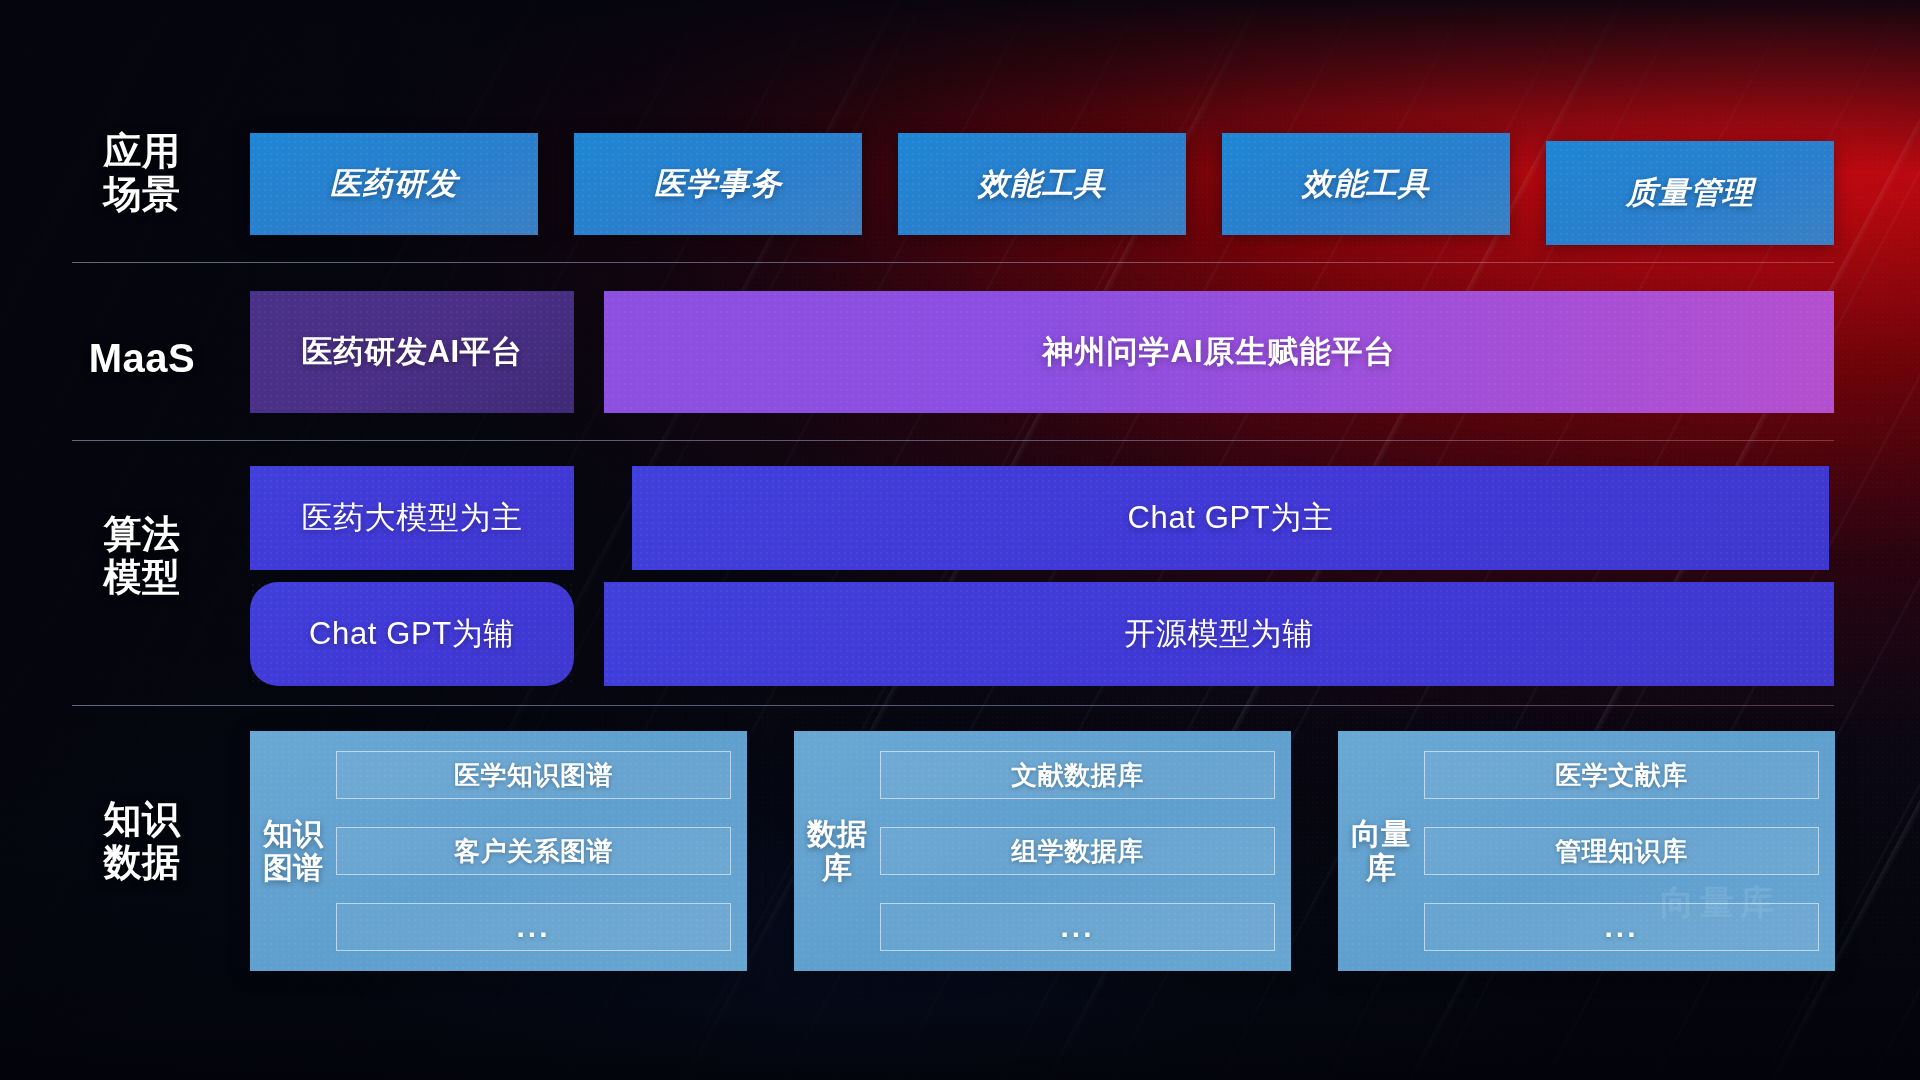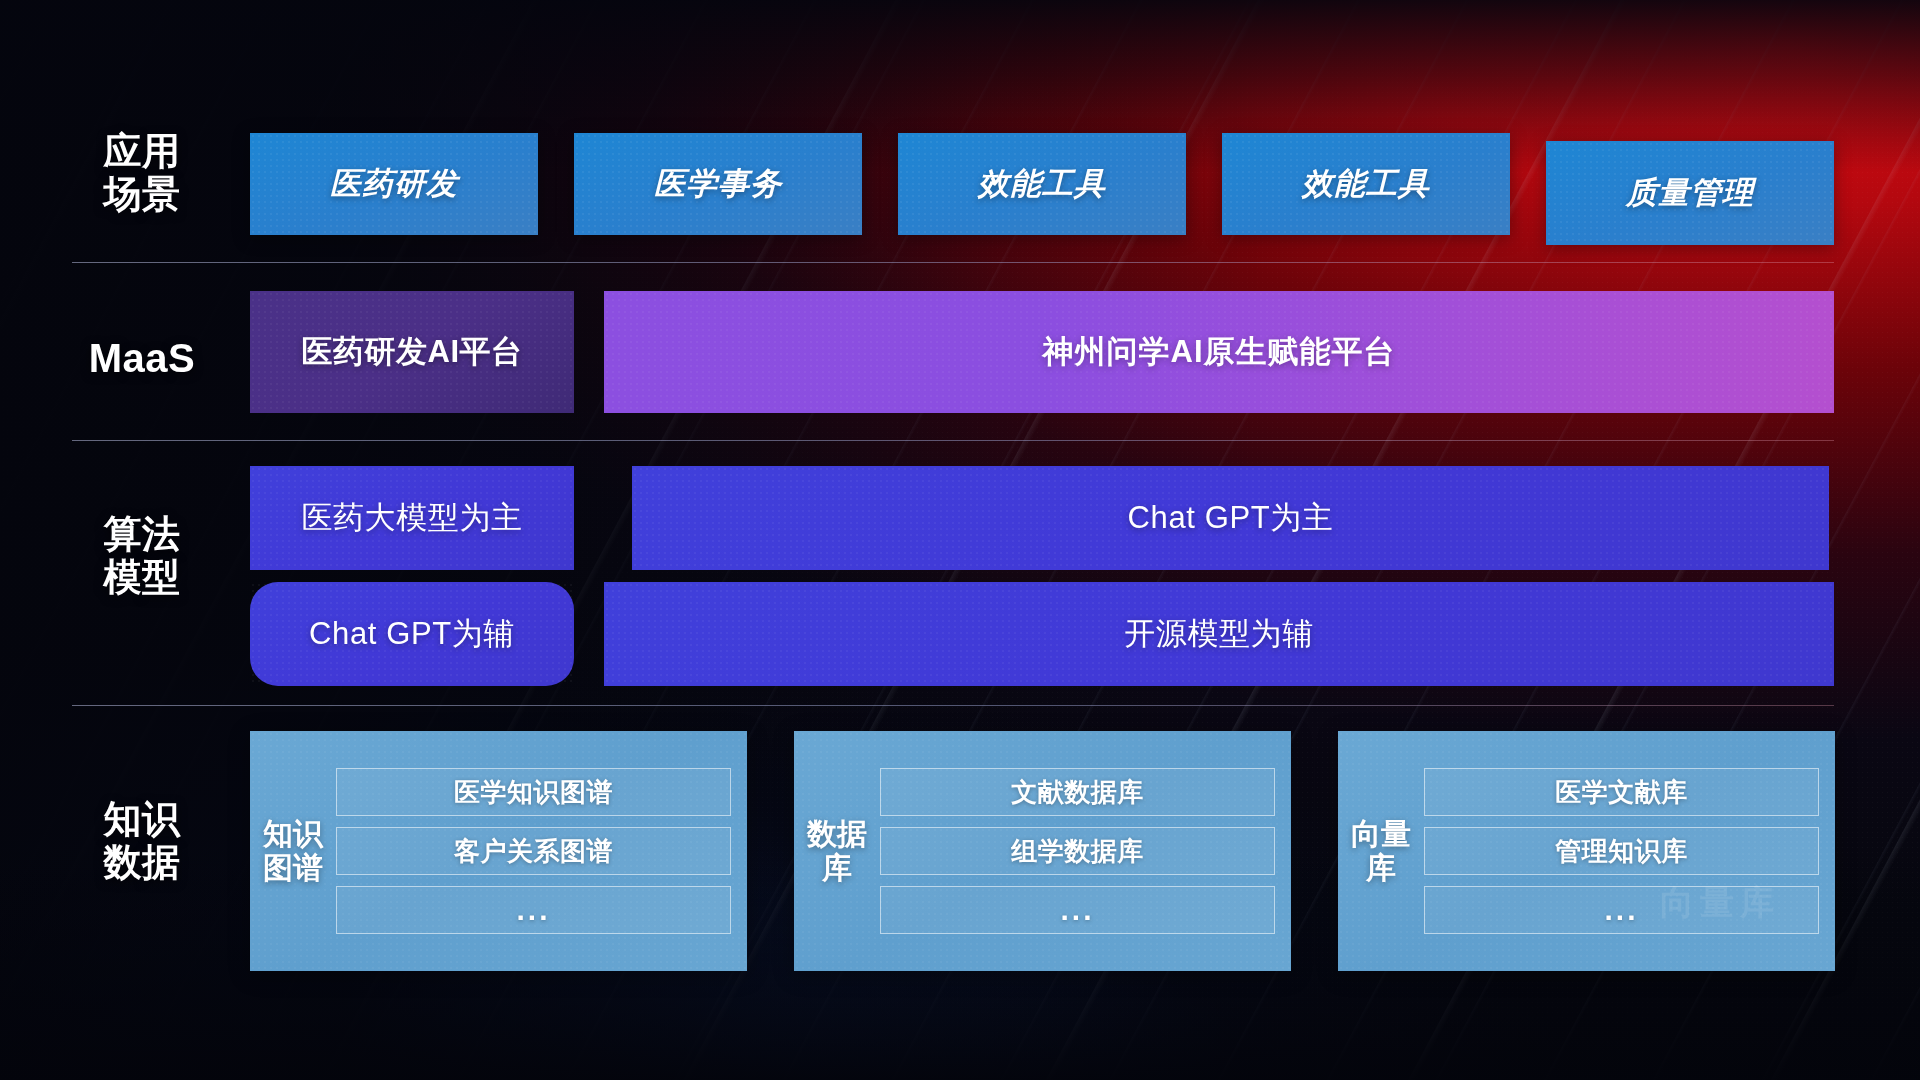--- a/index.html
+++ b/index.html
@@ -157,21 +157,21 @@
     flex: 0 0 86px;
     color:#fff;
     font-size: 30px;
     font-weight: 700;
     line-height: 1.12;
     text-align: center;
     text-shadow: 0 2px 6px rgba(0,0,0,.35);
     position: relative; z-index: 2;
     word-break: break-all;
   }
-  .know-items { flex:1; display:flex; flex-direction:column; gap:11px; position:relative; z-index:2; }
+  .know-items { flex:1; display:flex; flex-direction:column; gap:28px; position:relative; z-index:2; }
   .know-item {
     height: 48px;
     border: 1px solid rgba(255,255,255,.55);
     background: rgba(255,255,255,.06);
     display:flex; align-items:center; justify-content:center;
     color:#fff; font-size: 26px; font-weight: 700; letter-spacing:.5px;
     text-shadow: 0 1px 4px rgba(0,0,0,.3);
   }
   .know-item.ellipsis { font-size: 30px; letter-spacing: 3px; }
 

